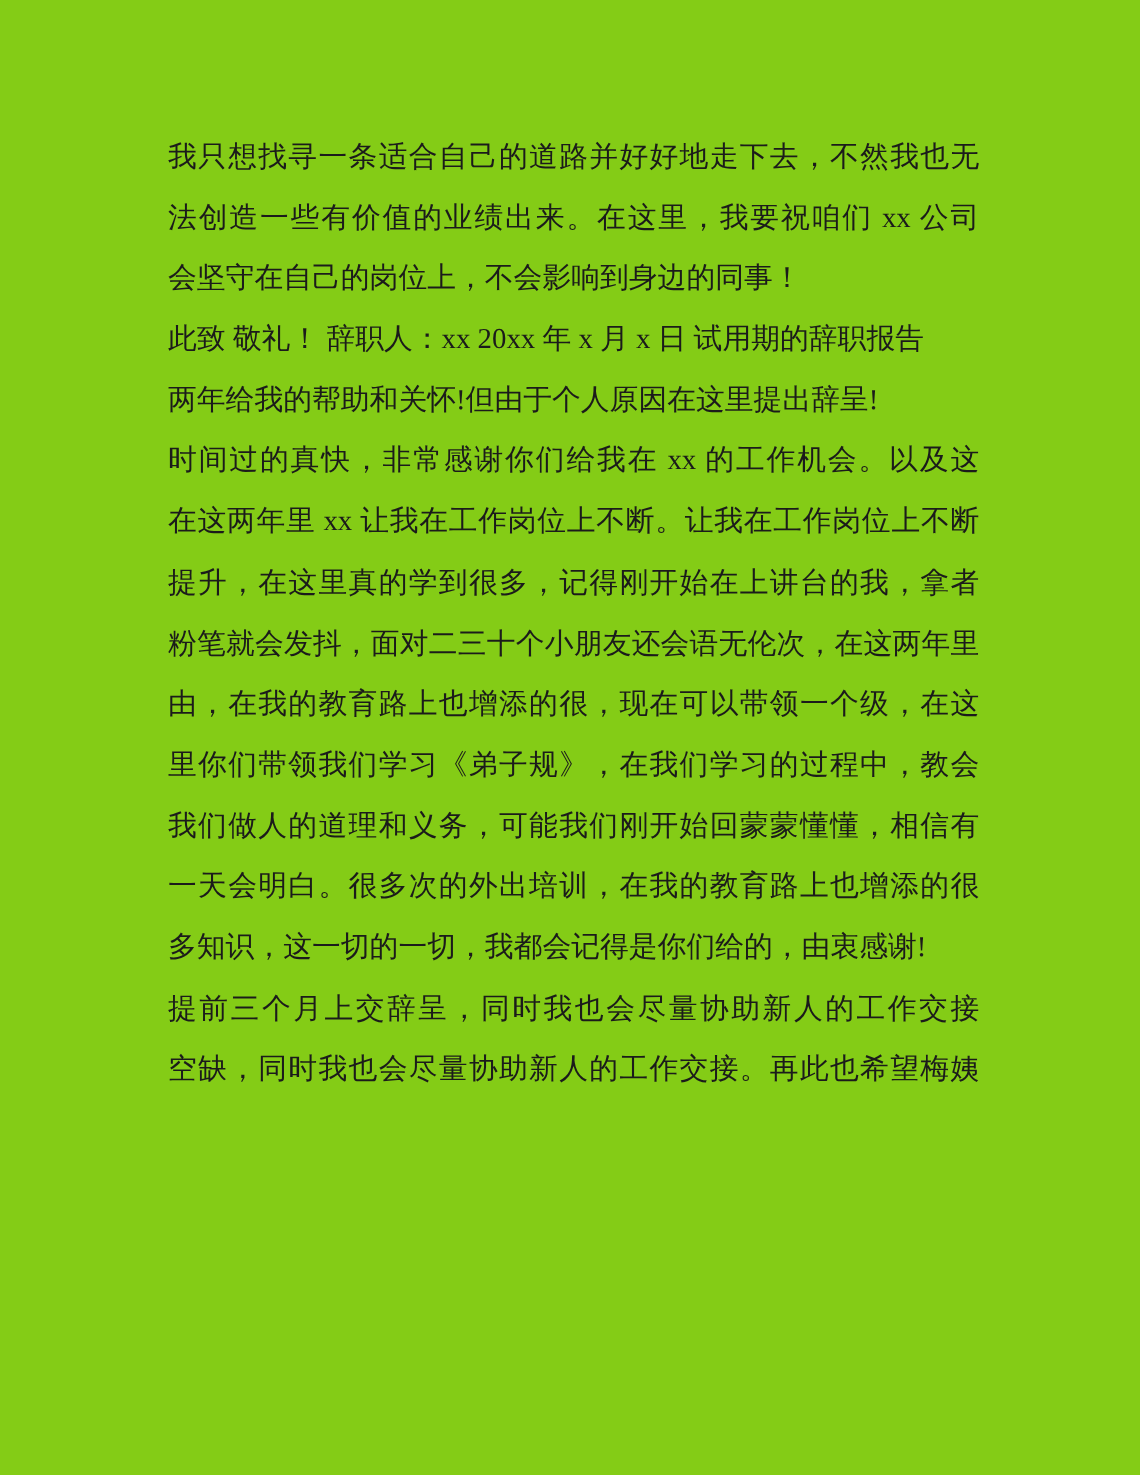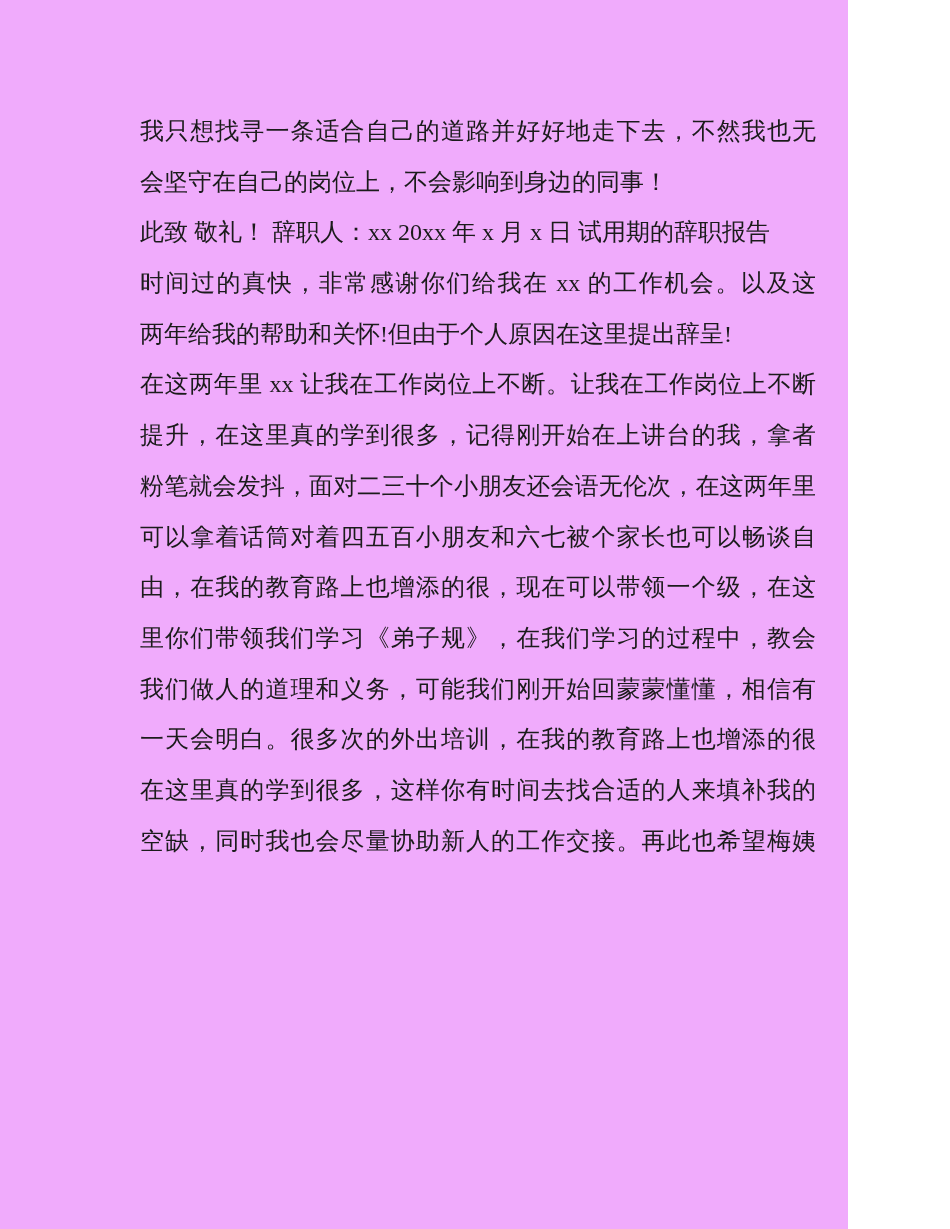--- a/index.html
+++ b/index.html
@@ -2,25 +2,24 @@
 <html><head>
 <meta charset="utf-8">
 <style>
   html, body {
     margin: 0;
     padding: 0;
     background: #ffffff;
   }
   .page {
     position: relative;
-    width: 816px;
+    width: 950px;
     height: 1229px;
-    background: #f0abfc;
+    background: #84cc16;
     overflow: hidden;
-    padding-left: 32px;
   }
   .text-block {
     position: absolute;
     left: 140px;
     top: 106px;
     width: 676px;
   }
   .line {
     font-family: "Liberation Serif", "DejaVu Serif", serif;
     font-size: 24px;
@@ -36,28 +35,29 @@
     text-align-last: justify;
     text-justify: inter-character;
   }
 </style>
 </head>
 <body>
 
 <div class="page">
   <div class="text-block">
     <div class="line j">我只想找寻一条适合自己的道路并好好地走下去，不然我也无</div>
+    <div class="line j">法创造一些有价值的业绩出来。在这里，我要祝咱们 xx 公司</div>
     <div class="line">会坚守在自己的岗位上，不会影响到身边的同事！</div>
     <div class="line">此致 敬礼！ 辞职人：xx 20xx 年 x 月 x 日 试用期的辞职报告</div>
+    <div class="line">两年给我的帮助和关怀!但由于个人原因在这里提出辞呈!</div>
     <div class="line j">时间过的真快，非常感谢你们给我在 xx 的工作机会。以及这</div>
-    <div class="line">两年给我的帮助和关怀!但由于个人原因在这里提出辞呈!</div>
     <div class="line j">在这两年里 xx 让我在工作岗位上不断。让我在工作岗位上不断</div>
     <div class="line j">提升，在这里真的学到很多，记得刚开始在上讲台的我，拿者</div>
     <div class="line j">粉笔就会发抖，面对二三十个小朋友还会语无伦次，在这两年里</div>
-    <div class="line j">可以拿着话筒对着四五百小朋友和六七被个家长也可以畅谈自</div>
     <div class="line j">由，在我的教育路上也增添的很，现在可以带领一个级，在这</div>
     <div class="line j">里你们带领我们学习《弟子规》，在我们学习的过程中，教会</div>
     <div class="line j">我们做人的道理和义务，可能我们刚开始回蒙蒙懂懂，相信有</div>
     <div class="line j">一天会明白。很多次的外出培训，在我的教育路上也增添的很</div>
-    <div class="line j">在这里真的学到很多，这样你有时间去找合适的人来填补我的</div>
+    <div class="line">多知识，这一切的一切，我都会记得是你们给的，由衷感谢!</div>
+    <div class="line j">提前三个月上交辞呈，同时我也会尽量协助新人的工作交接</div>
     <div class="line j">空缺，同时我也会尽量协助新人的工作交接。再此也希望梅姨</div>
   </div>
 </div>
 
 </body></html>

